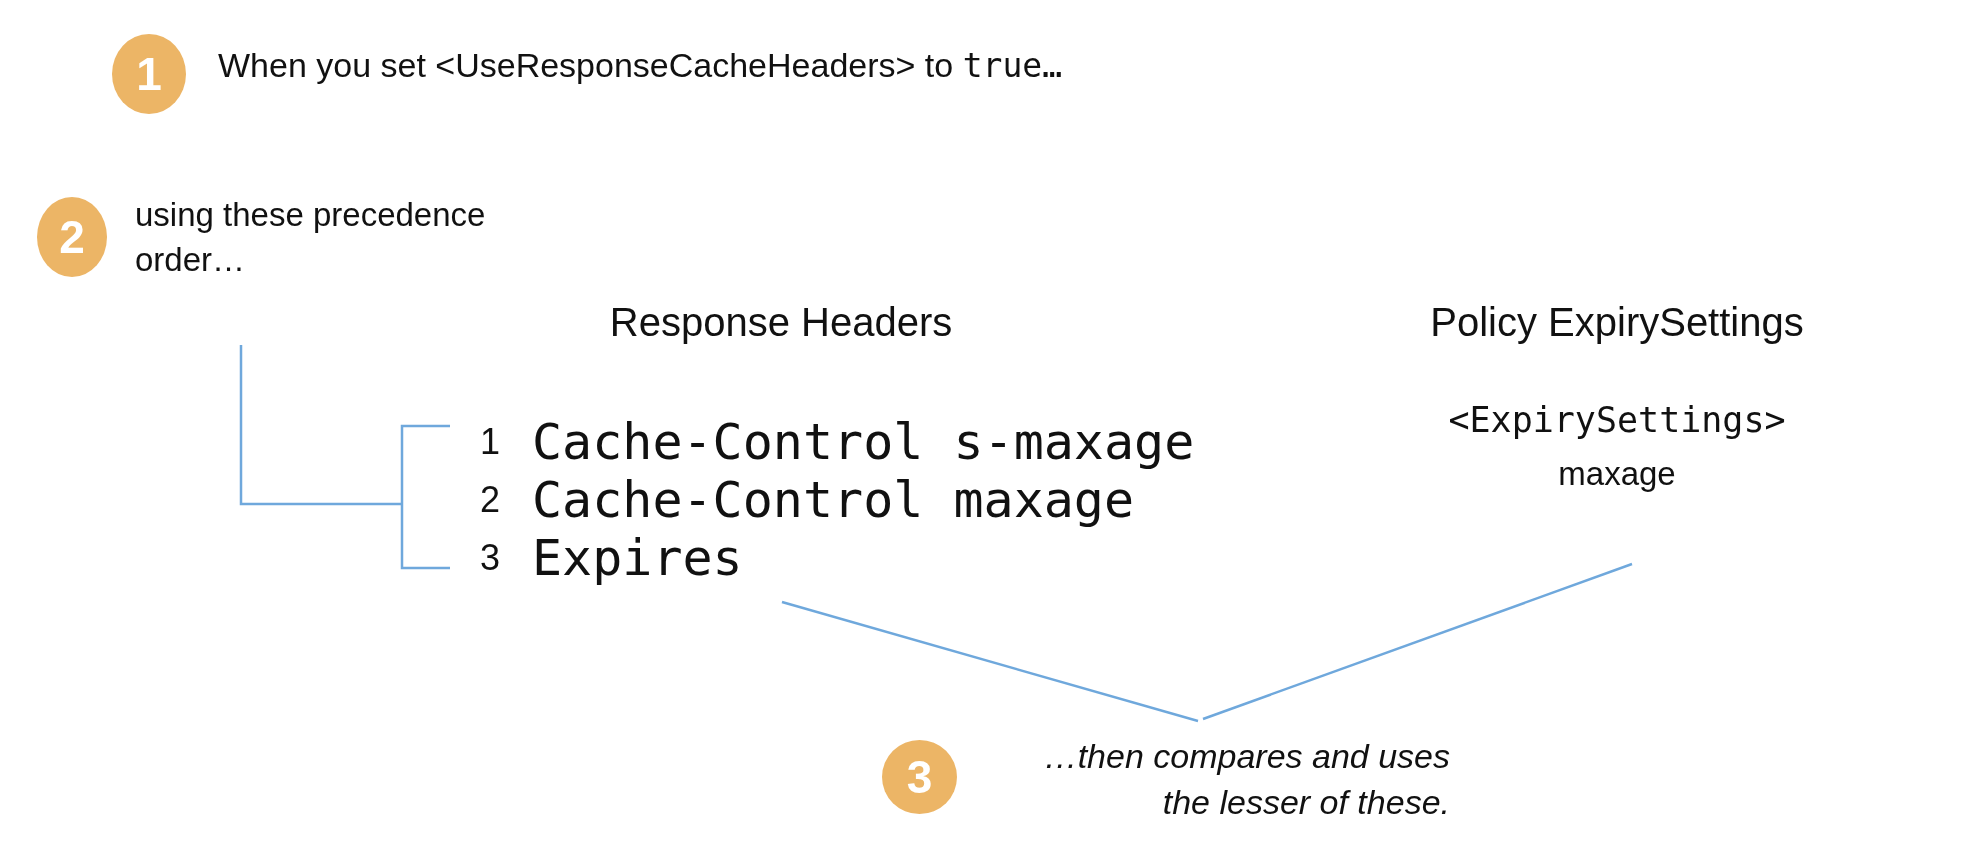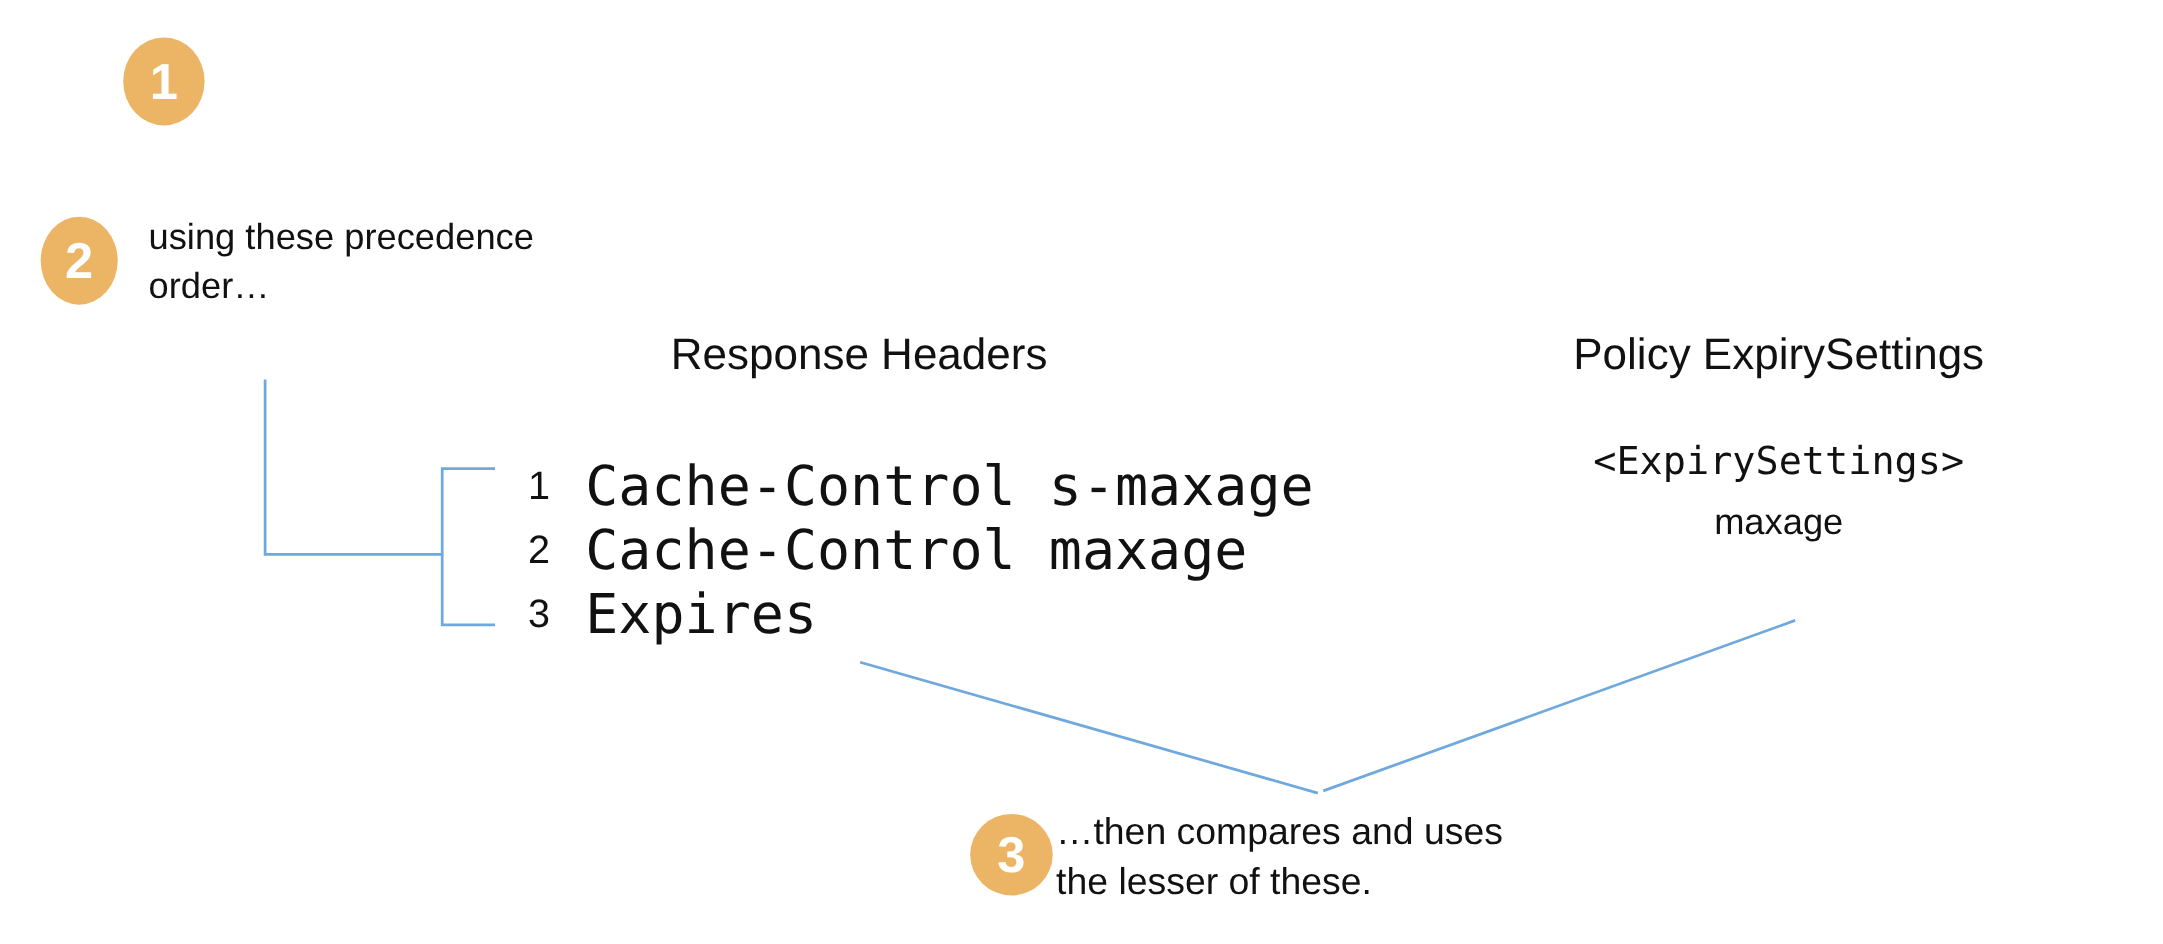--- a/index.html
+++ b/index.html
@@ -94,40 +94,44 @@
     width: 420px;
     text-align: center;
   }
   .expiry-code { font-size: 35px; line-height: 48px; white-space: nowrap; }
   .expiry-label { font-size: 33px; line-height: 44px; margin-top: 8px; }
 
   .step3-text {
     position: absolute;
     left: 960px; top: 733px;
     width: 490px;
-    text-align: left;
+    text-align: right;
     font-size: 34px;
     line-height: 46px;
     white-space: nowrap;
+    font-style: italic;
   }
 </style>
 </head>
 <body>
 
 <div class="canvas">
 
   <svg class="connector-svg" viewBox="0 0 1966 858" aria-hidden="true">
     <path d="M241 345 V504 H402"></path>
     <path d="M450 426 H402 V568 H450"></path>
     <path d="M782 602 L1198 721"></path>
     <path d="M1632 564 L1203 719"></path>
   </svg>
 
   <div class="badge badge-1">
     <span>1</span>
+  </div>
+  <div class="step1-text">
+    <span>When you set &lt;UseResponseCacheHeaders&gt; to </span><span class="mono">true…</span>
   </div>
 
   <div class="badge badge-2">
     <span>2</span>
   </div>
   <div class="step2-text">
     <div>using these precedence</div>
     <div>order…</div>
   </div>
 

